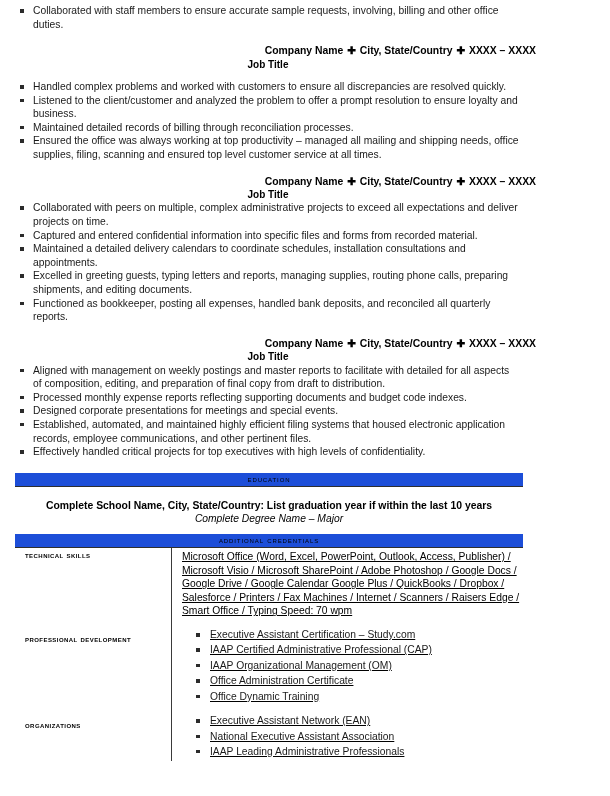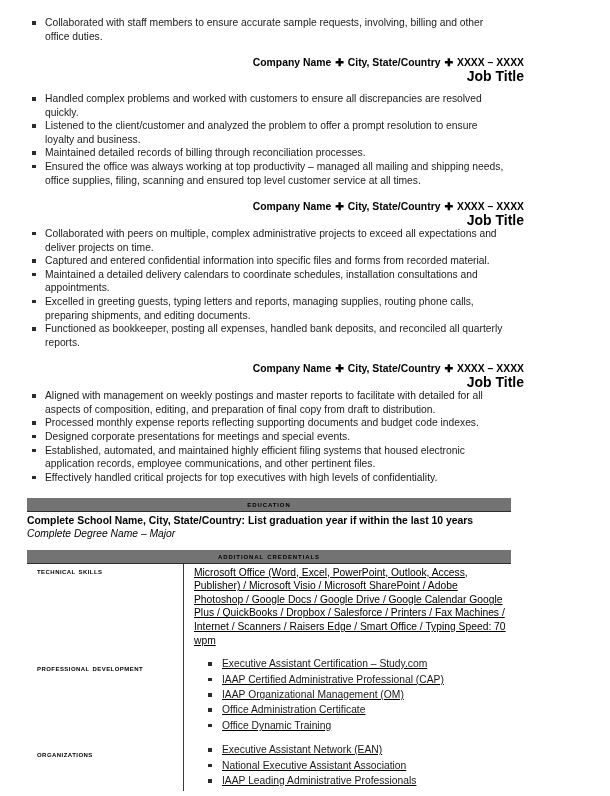--- a/index.html
+++ b/index.html
@@ -11,21 +11,21 @@
     width: 610px;
     height: 796px;
     font-family: "Liberation Sans", sans-serif;
     color: #000000;
     overflow: hidden;
   }
   .page {
     position: relative;
     width: 536px;
     height: 796px;
-    padding: 12px;
+    padding: 0;
     box-sizing: border-box;
   }
 
   
   .bullets {
     list-style: none;
     margin: 0;
     padding: 0;
   }
   .bullets li {
@@ -53,49 +53,50 @@
     font-weight: bold;
     font-size: 10.4px;
     line-height: 13.4px;
     color: #000;
   }
   .job-header .sep {
     font-weight: bold;
     padding: 0 1px;
   }
   .job-title {
-    text-align: right;
-    font-weight: bold;
-    font-size: 14px;
+    text-align: center;
+    font-weight: bold;
+    font-size: 10px;
     line-height: 13.4px;
   }
 
   .spacer-lg { height: 13px; }
   .spacer-md { height: 9px; }
   .spacer-sm { height: 4px; }
 
   
   .section-band {
     margin: 0 13px 0 15px;
-    background: #737373;
+    background: #1d4ed8;
     border-bottom: 1.6px solid #2e2e2e;
     text-align: center;
-    font-weight: bold;
+    font-weight: normal;
     font-size: 8.6px;
     letter-spacing: 0.9px;
     font-variant: small-caps;
     text-transform: lowercase;
     line-height: 13px;
     height: 13px;
     color: #000;
   }
 
   
   .edu-body {
-    margin: 2px 13px 0 15px;
+    margin: 12px 13px 0 15px;
+    text-align: center;
   }
   .edu-line1 {
     font-weight: bold;
     font-size: 10.4px;
     line-height: 13.2px;
   }
   .edu-line2 {
     font-style: italic;
     font-size: 10.3px;
     line-height: 13.2px;

